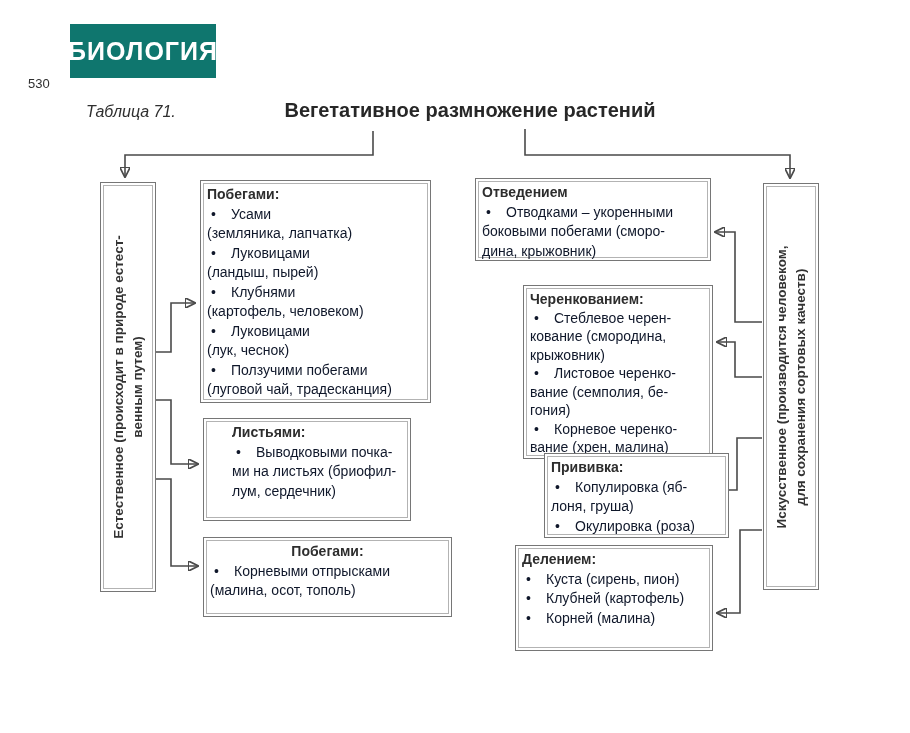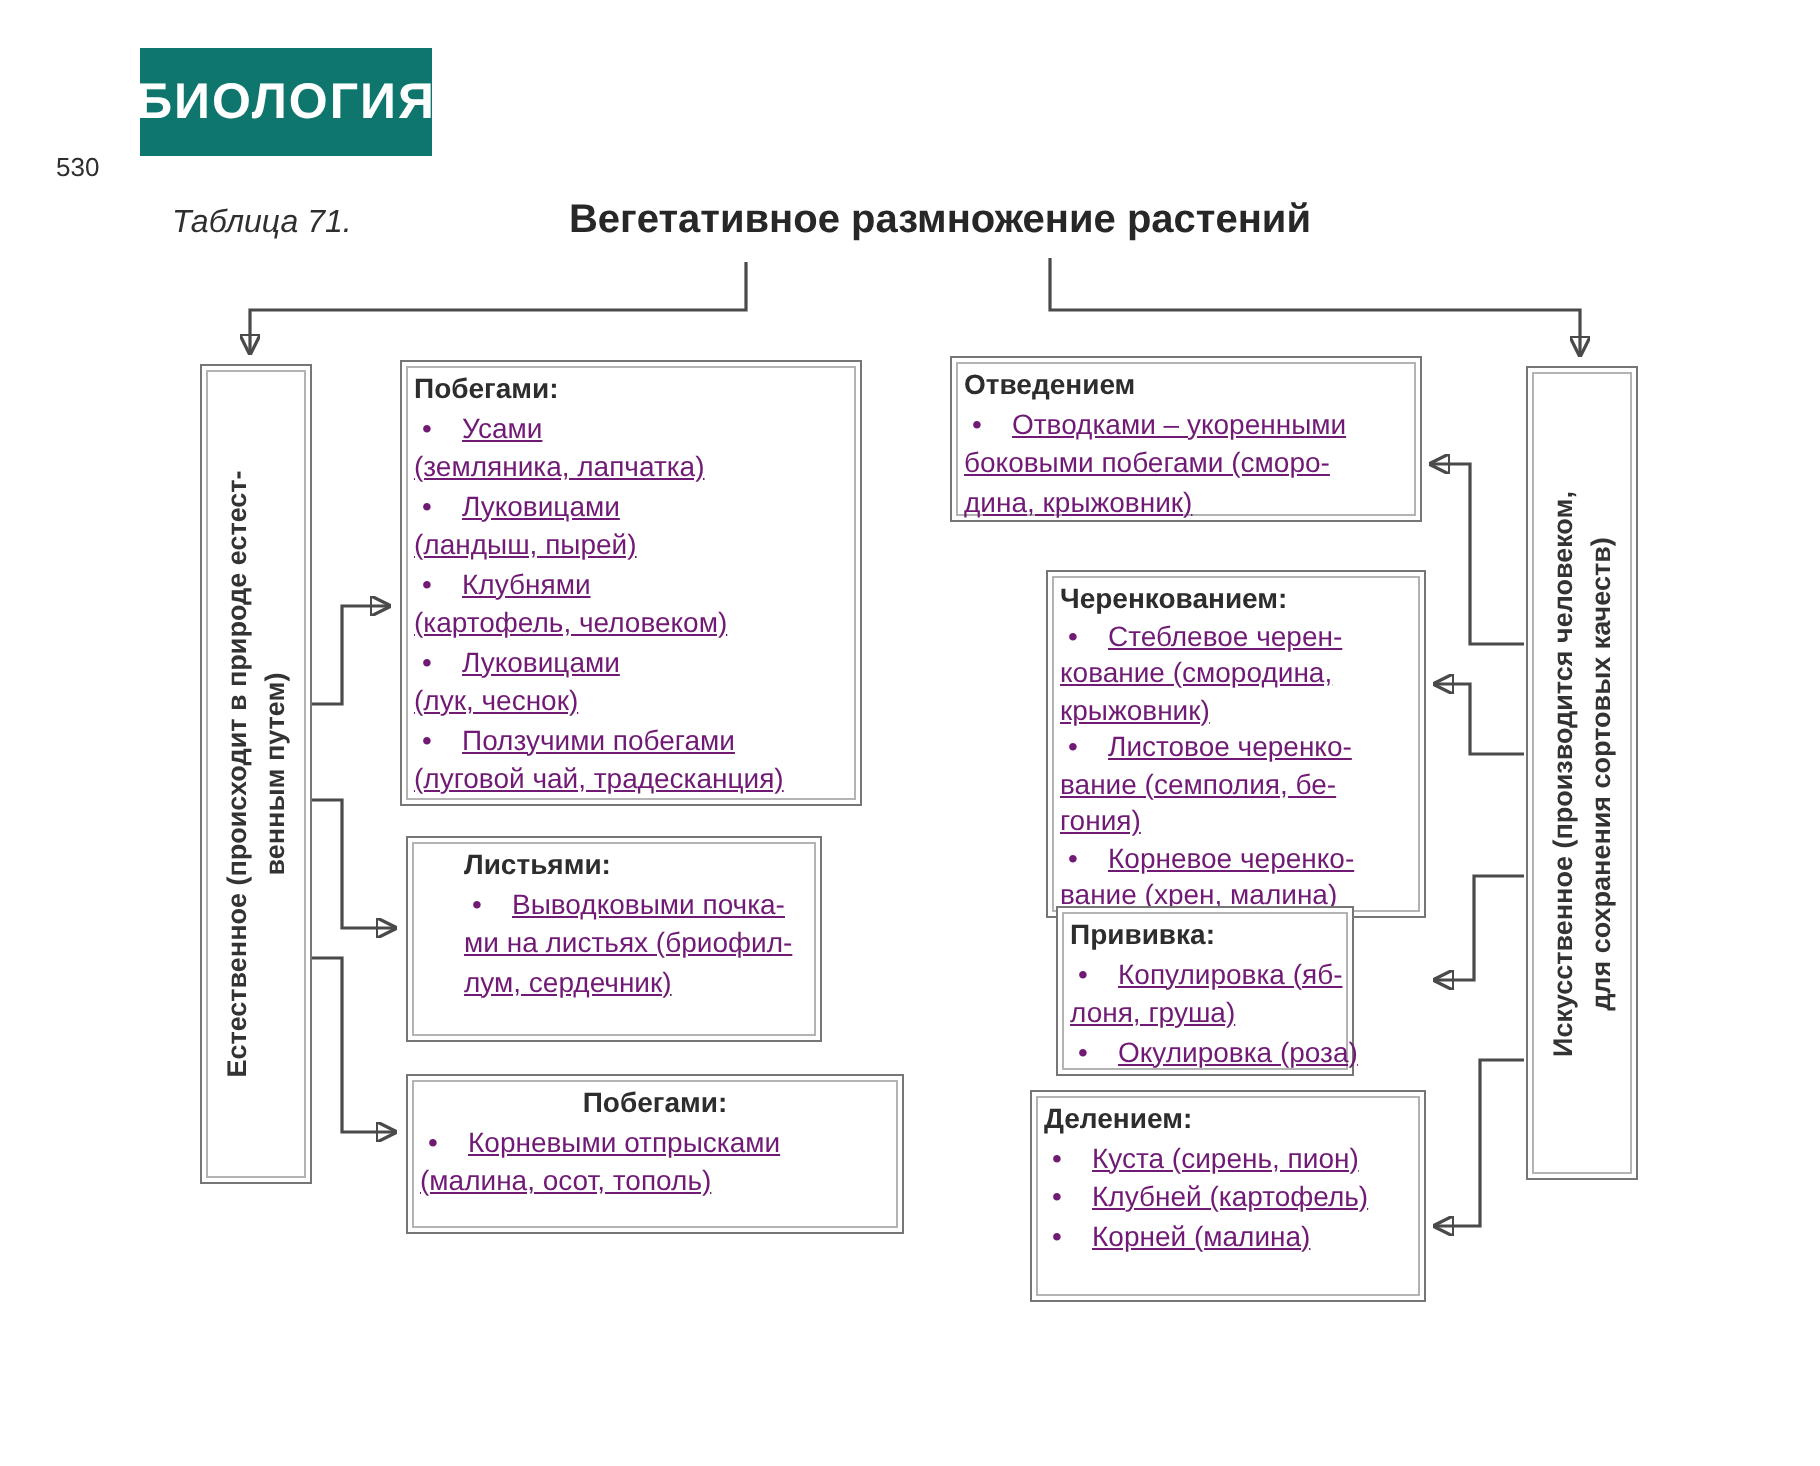--- a/index.html
+++ b/index.html
@@ -18,30 +18,30 @@
   #page-title{position:absolute;left:235px;top:99px;width:470px;text-align:center;
     font-size:20px;font-weight:bold;color:#272727;}
   
   .vbox,.tallbox{
     position:absolute;background:#ffffff;border:1px solid #767676;
     box-shadow:inset 0 0 0 2px #ffffff, inset 0 0 0 3px #b3b3b3;
     box-sizing:border-box;
   }
   .vbox{padding:4px 6px 0 6px;font-size:14px;line-height:19.5px;}
   .box-header{font-weight:bold;color:#2d2d2d;}
-  .box-line{white-space:nowrap;color:#701a75;text-decoration:underline;}
+  .box-line{white-space:nowrap;color:#0f172a;}
   .bullet{display:inline-block;width:24px;padding-left:4px;box-sizing:border-box;}
   
   #box-shoots  {left:200px;top:180px;width:231px;height:223px;}
   #box-leaves  {left:203px;top:418px;width:208px;height:103px;padding-left:28px;}
   #box-roots   {left:203px;top:537px;width:249px;height:80px;}
   #box-layering{left:475px;top:178px;width:236px;height:83px;}
   #box-cuttings{left:523px;top:269px;width:190px;height:174px;margin-top:16px;}
   #box-cuttings .box-line,#box-cuttings .box-header{line-height:18.5px;}
-  #box-grafting{left:528px;top:453px;width:149px;height:85px;}
+  #box-grafting{left:544px;top:453px;width:185px;height:85px;}
   #box-division{left:515px;top:545px;width:198px;height:106px;}
   
   #tall-natural   {left:100px;top:182px;width:56px;height:410px;display:flex;align-items:center;justify-content:center;}
   #tall-artificial{left:763px;top:183px;width:56px;height:407px;display:flex;align-items:center;justify-content:center;}
   .rot{flex:none;transform:rotate(-90deg);text-align:center;font-weight:bold;
        font-size:13.5px;line-height:19px;color:#333333;}
   #tall-natural .rot{width:400px;}
   #tall-artificial .rot{width:392px;}
   
   #connectors{position:absolute;left:0;top:0;width:910px;height:733px;pointer-events:none;}

